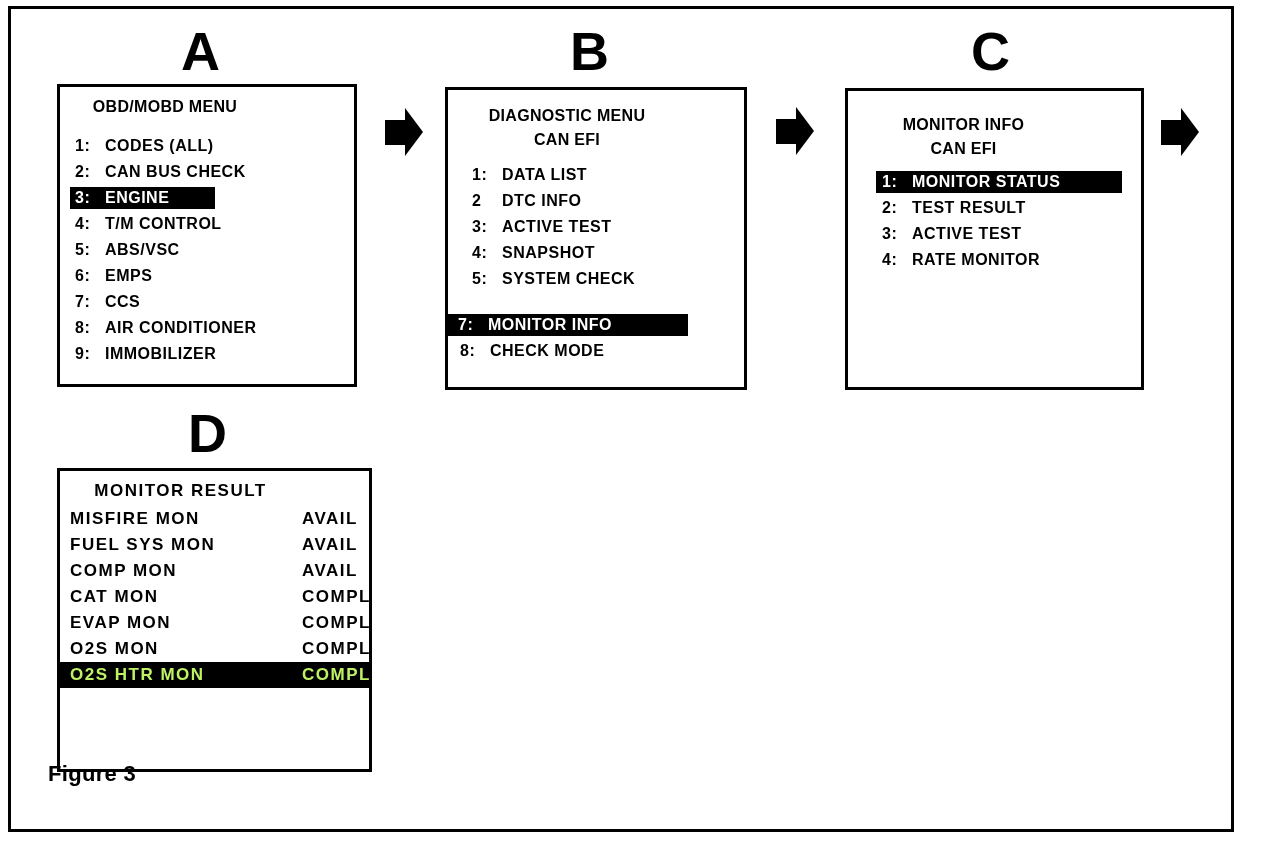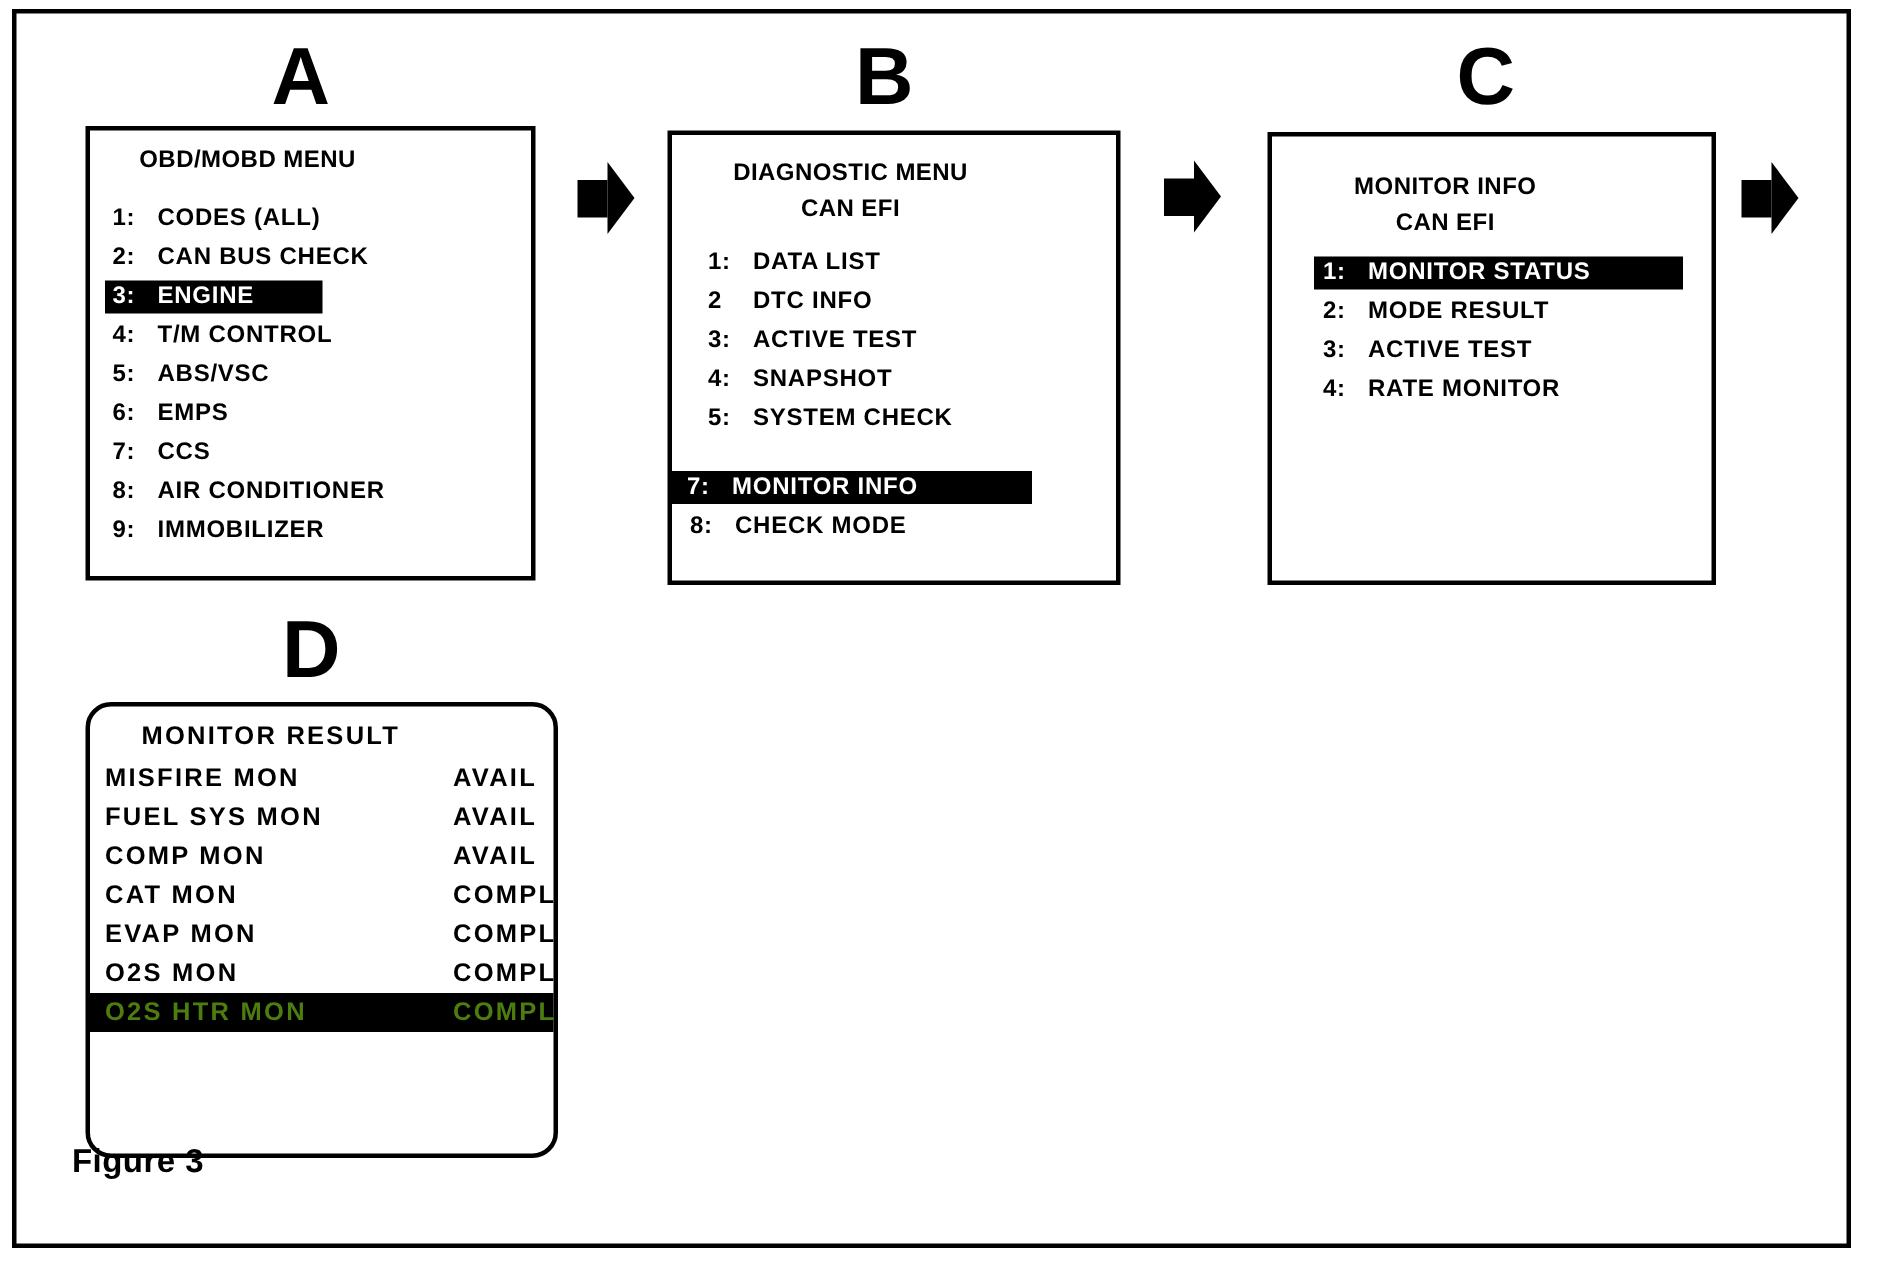--- a/index.html
+++ b/index.html
@@ -25,21 +25,21 @@
   #letterB { left:558px; top:26px; }
   #letterC { left:959px; top:26px; }
   #letterD { left:176px; top:408px; }
 
   .screen {
     position:absolute; border:3px solid #000; background:#fff;
   }
   #screenA { left:57px;  top:84px;  width:294px; height:297px; }
   #screenB { left:445px; top:87px;  width:296px; height:297px; }
   #screenC { left:845px; top:88px;  width:293px; height:296px; }
-  #screenD { left:57px;  top:468px; width:309px; height:298px;border-radius:17px; }
+  #screenD { left:57px;  top:468px; width:309px; height:298px; }
 
   .screen-title {
     font-weight:bold; font-size:16px; line-height:24px;
     text-align:center; letter-spacing:0.3px; white-space:nowrap;
   }
   #screenA .screen-title { margin-top:11px; padding-right:84px; line-height:18px; }
   #screenB .screen-title { margin-top:14px; padding-right:58px; }
   #screenC .screen-title { margin-top:22px; padding-right:62px; }
   #screenD .screen-title { margin-top:10px; padding-right:68px; line-height:20px;
                            font-size:17px; letter-spacing:1.5px; }
@@ -65,21 +65,21 @@
   #screenB .row { padding-left:24px; }
   #screenB .row.shift { padding-left:12px; }
   #screenB .spacer { height:20px; }
   #screenB .row.hl .inner { margin-left:-12px; padding-left:10px; padding-right:76px; }
 
   #screenC .row { padding-left:34px; }
   #screenC .row.hl .inner { margin-left:-6px; padding-left:6px; padding-right:62px; }
 
   #screenD .row { padding-left:10px; font-size:17px; letter-spacing:1.5px;gap:40px; }
   #screenD .name { width:192px; flex:none; }
-  #screenD .row.hl { background:#000; color:#4d7c0f; }
+  #screenD .row.hl { background:#000; color:#bef264; }
 
   .flow-arrow { position:absolute; width:38px; height:48px; }
   .arrow-body { position:absolute; left:0; top:12px; width:20px; height:25px; background:#000; }
   .arrow-head {
     position:absolute; left:20px; top:0; width:0; height:0;
     border-top:24px solid transparent;
     border-bottom:24px solid transparent;
     border-left:18px solid #000;
   }
   #arrow1 { left:385px;  top:108px; }
@@ -233,21 +233,21 @@
   <div class="menu">
     <div class="row hl">
         <span class="inner">
           <span class="num">1:</span>
           <span class="lbl">MONITOR STATUS</span>
         </span>
       </div>
     <div class="row">
         <span class="inner">
           <span class="num">2:</span>
-          <span class="lbl">MODE RESULT</span>
+          <span class="lbl">TEST RESULT</span>
         </span>
       </div>
     <div class="row">
         <span class="inner">
           <span class="num">3:</span>
           <span class="lbl">ACTIVE TEST</span>
         </span>
       </div>
     <div class="row">
         <span class="inner">

